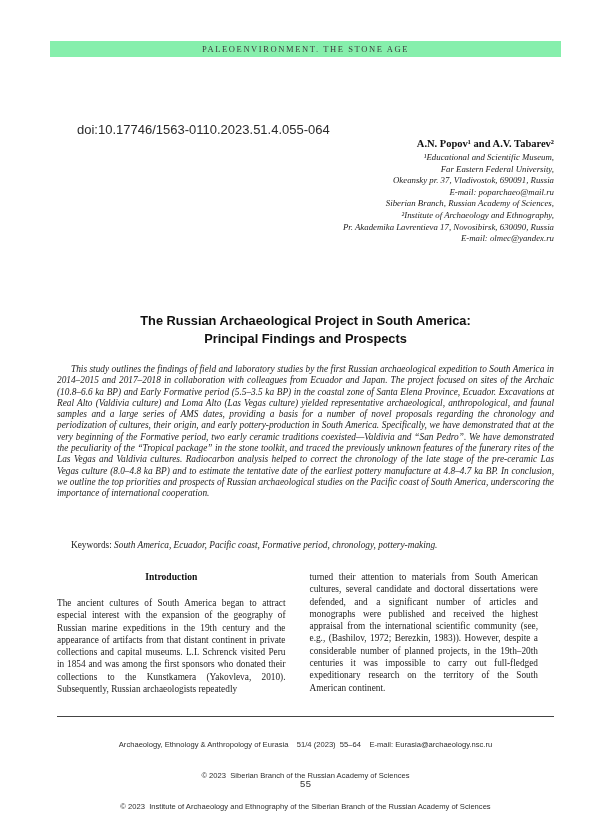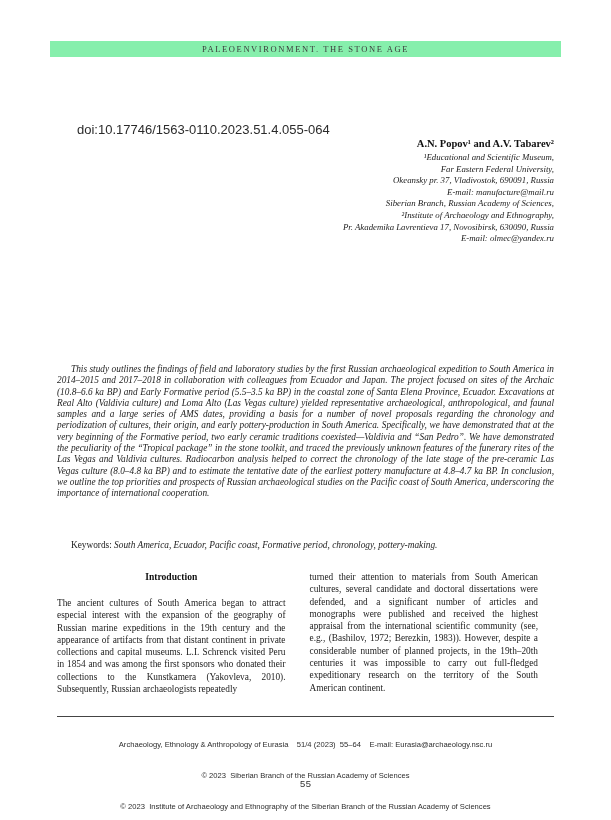--- a/index.html
+++ b/index.html
@@ -157,27 +157,31 @@
 
   <div class="running-head">PALEOENVIRONMENT. THE STONE AGE</div>
 
   <div class="doi">doi:10.17746/1563-0110.2023.51.4.055-064</div>
 
   <div class="authors-block">
     <div class="authors-names">A.N. Popov¹ and A.V. Tabarev²</div>
     <div class="affiliation-line">¹Educational and Scientific Museum,</div>
     <div class="affiliation-line">Far Eastern Federal University,</div>
     <div class="affiliation-line">Okeansky pr. 37, Vladivostok, 690091, Russia</div>
-    <div class="affiliation-line">E-mail: manufacture@mail.ru</div>
+    <div class="affiliation-line">E-mail: poparchaeo@mail.ru</div>
     <div class="affiliation-line">Siberian Branch, Russian Academy of Sciences,</div>
     <div class="affiliation-line">²Institute of Archaeology and Ethnography,</div>
     <div class="affiliation-line">Pr. Akademika Lavrentieva 17, Novosibirsk, 630090, Russia</div>
     <div class="affiliation-line">E-mail: olmec@yandex.ru</div>
   </div>
 
+  <div class="article-title">
+    <div>The Russian Archaeological Project in South America:</div>
+    <div>Principal Findings and Prospects</div>
+  </div>
 
   <div class="abstract">This study outlines the findings of field and laboratory studies by the first Russian archaeological expedition to South America in 2014–2015 and 2017–2018 in collaboration with colleagues from Ecuador and Japan. The project focused on sites of the Archaic (10.8–6.6 ka BP) and Early Formative period (5.5–3.5 ka BP) in the coastal zone of Santa Elena Province, Ecuador. Excavations at Real Alto (Valdivia culture) and Loma Alto (Las Vegas culture) yielded representative archaeological, anthropological, and faunal samples and a large series of AMS dates, providing a basis for a number of novel proposals regarding the chronology and periodization of cultures, their origin, and early pottery-production in South America. Specifically, we have demonstrated that at the very beginning of the Formative period, two early ceramic traditions coexisted—Valdivia and “San Pedro”. We have demonstrated the peculiarity of the “Tropical package” in the stone toolkit, and traced the previously unknown features of the funerary rites of the Las Vegas and Valdivia cultures. Radiocarbon analysis helped to correct the chronology of the late stage of the pre-ceramic Las Vegas culture (8.0–4.8 ka BP) and to estimate the tentative date of the earliest pottery manufacture at 4.8–4.7 ka BP. In conclusion, we outline the top priorities and prospects of Russian archaeological studies on the Pacific coast of South America, underscoring the importance of international cooperation.</div>
 
   <div class="keywords">
     <span class="kw-label">Keywords:</span><span class="kw-text"> South America, Ecuador, Pacific coast, Formative period, chronology, pottery-making.</span>
   </div>
 
   <div class="columns">
     <div class="column">
       <div class="section-heading">Introduction</div>

